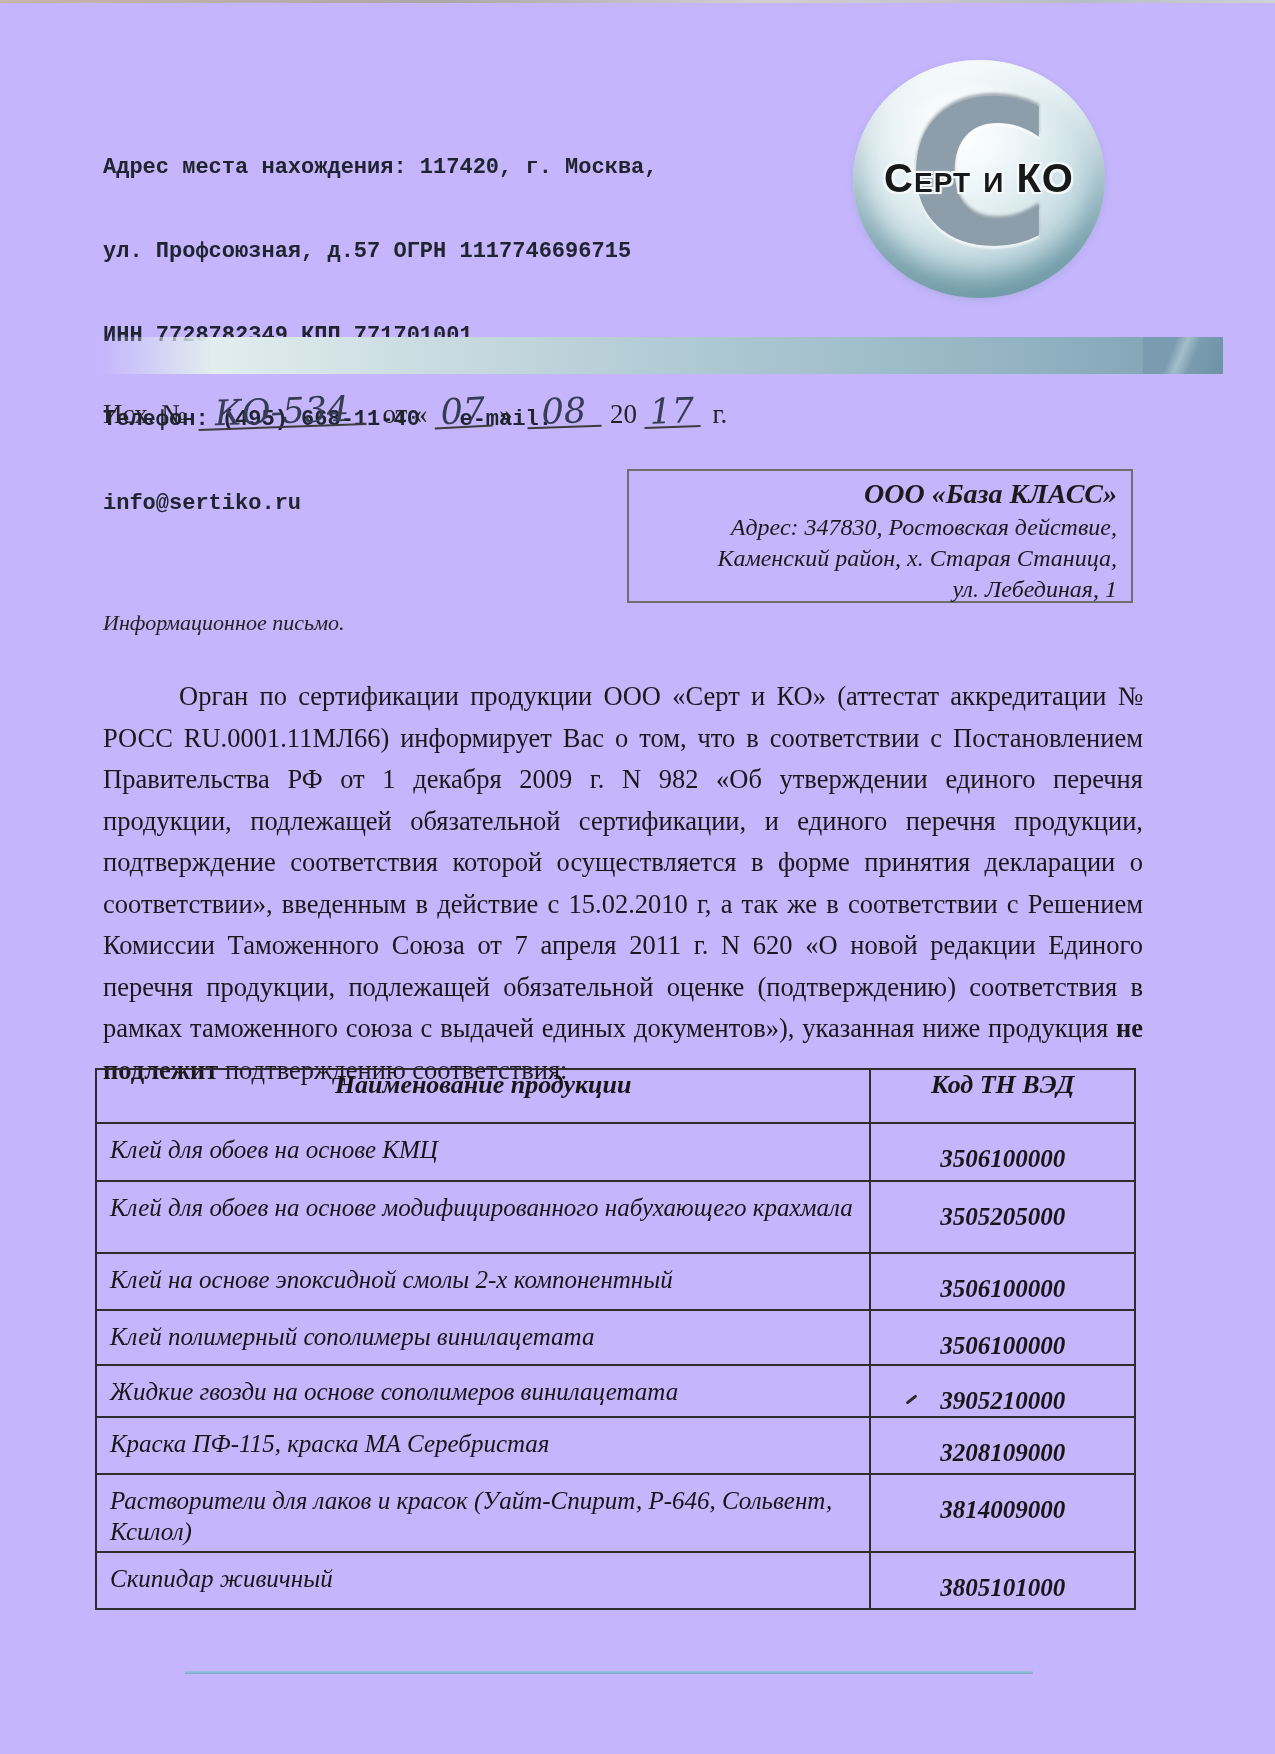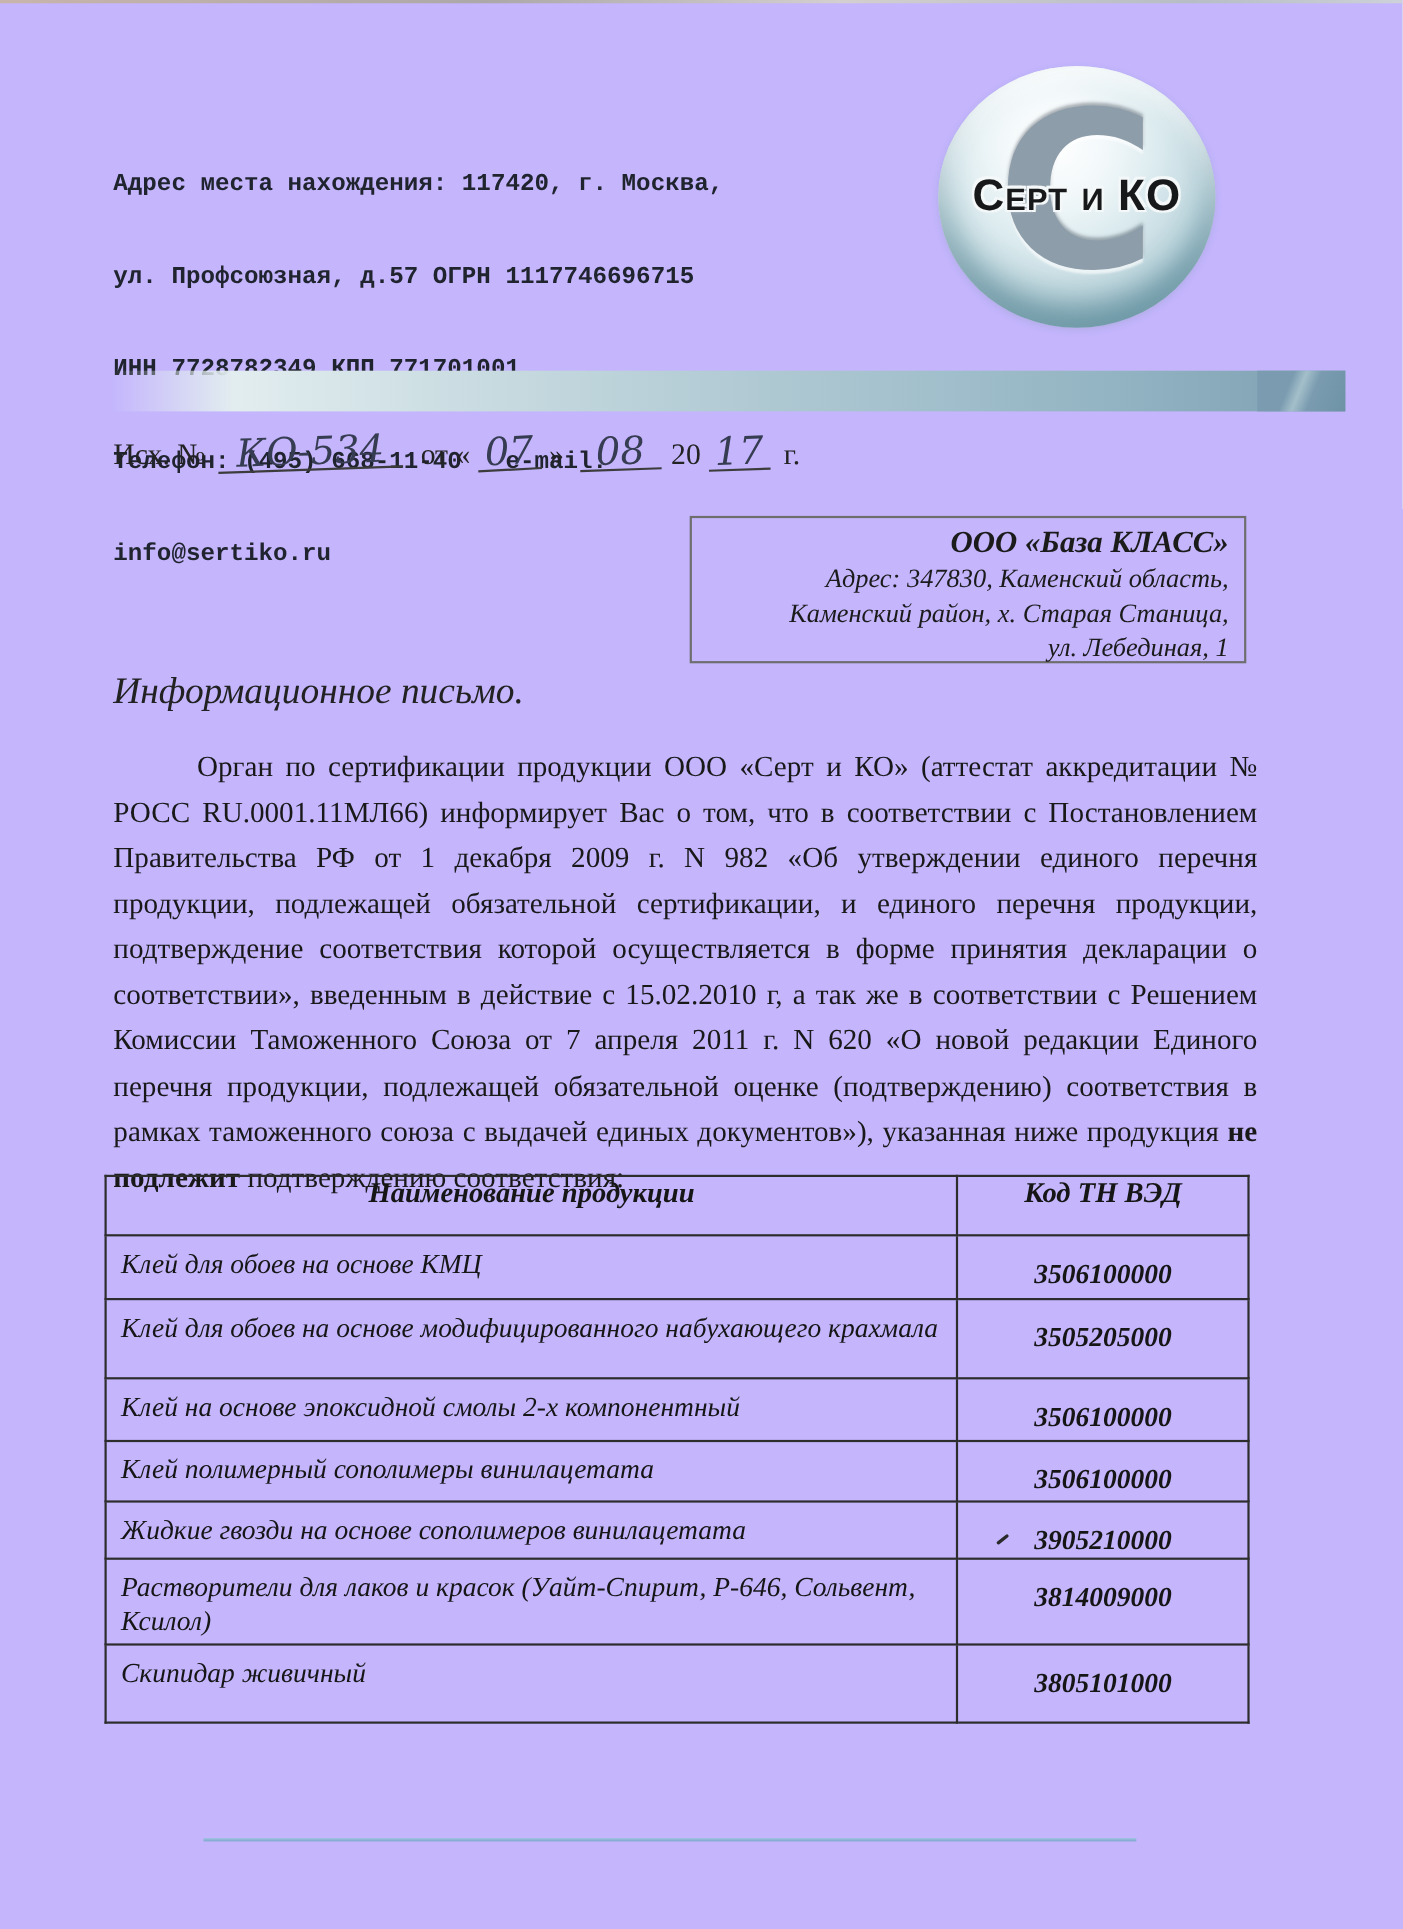--- a/index.html
+++ b/index.html
@@ -82,21 +82,21 @@
     border:2px solid #6e6e6e; padding:4px 14px 4px 8px;
     text-align:right; font-style:italic; font-size:24px; line-height:31px;
     color:#1b1b1b;
     margin-top:31px;
   }
   .recipient-name { font-weight:bold; font-size:28px; line-height:37px; }
 
   
   .subject {
     position:absolute; left:103px; top:610px;
-    font-style:italic; font-size:34px; color:#222;
+    font-style:italic; font-size:22px; color:#222;
   }
 
   
   .body-par {
     position:absolute; left:103px; top:676px; width:1040px;
     font-size:26.5px; line-height:41.5px; text-align:justify;
     text-indent:76px; color:#191919;
   }
   .body-par b { font-weight:bold; }
 
@@ -168,21 +168,21 @@
     <span class="hw u hw-day">07</span>
     <span>»</span>
     <span class="hw u hw-month">08</span>
     <span>20</span>
     <span class="hw u hw-year">17</span>
     <span>г.</span>
   </div>
 
   <div class="recipient">
     <div class="recipient-name">ООО «База КЛАСС»</div>
-    <div>Адрес: 347830, Каменский область,</div>
+    <div>Адрес: 347830, Ростовская действие,</div>
     <div>Каменский район, х. Старая Станица,</div>
     <div>ул. Лебединая, 1</div>
   </div>
 
   <div class="subject">Информационное письмо.</div>
 
   <div class="body-par">
     <span>Орган по сертификации продукции ООО «Серт и КО» (аттестат аккредитации № РОСС RU.0001.11МЛ66) информирует Вас о том, что в соответствии с Постановлением Правительства РФ от 1 декабря 2009 г. N 982 «Об утверждении единого перечня продукции, подлежащей обязательной сертификации, и единого перечня продукции, подтверждение соответствия которой осуществляется в форме принятия декларации о соответствии», введенным в действие с 15.02.2010 г, а так же в соответствии с Решением Комиссии Таможенного Союза от 7 апреля 2011 г. N 620 «О новой редакции Единого перечня продукции, подлежащей обязательной оценке (подтверждению) соответствия в рамках таможенного союза с выдачей единых документов»), указанная ниже продукция </span><b>не подлежит</b><span> подтверждению соответствия:</span>
   </div>
 
@@ -212,20 +212,24 @@
       </tr>
       <tr>
         <td class="cell-name">Клей полимерный сополимеры винилацетата</td>
         <td class="cell-code">3506100000</td>
       </tr>
       <tr>
         <td class="cell-name">Жидкие гвозди на основе сополимеров винилацетата</td>
         <td class="cell-code">3905210000</td>
       </tr>
       <tr>
+        <td class="cell-name">Краска ПФ-115, краска МА Серебристая</td>
+        <td class="cell-code">3208109000</td>
+      </tr>
+      <tr>
         <td class="cell-name">Растворители для лаков и красок (Уайт-Спирит, Р-646, Сольвент, Ксилол)</td>
         <td class="cell-code">3814009000</td>
       </tr>
       <tr>
         <td class="cell-name">Скипидар живичный</td>
         <td class="cell-code">3805101000</td>
       </tr>
     </tbody>
   </table>
 

